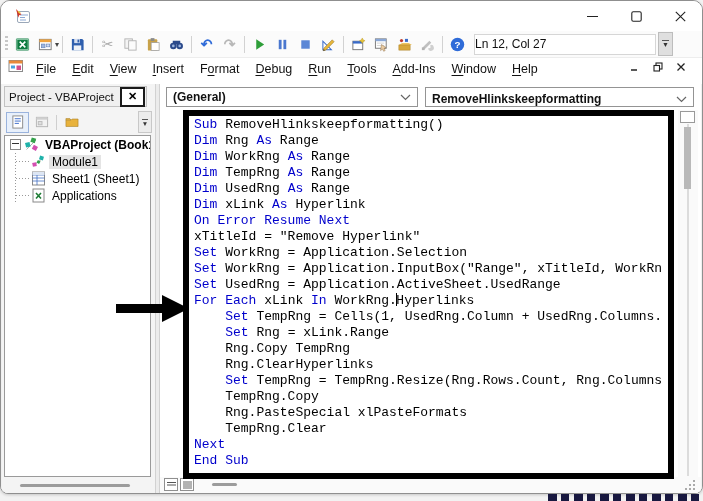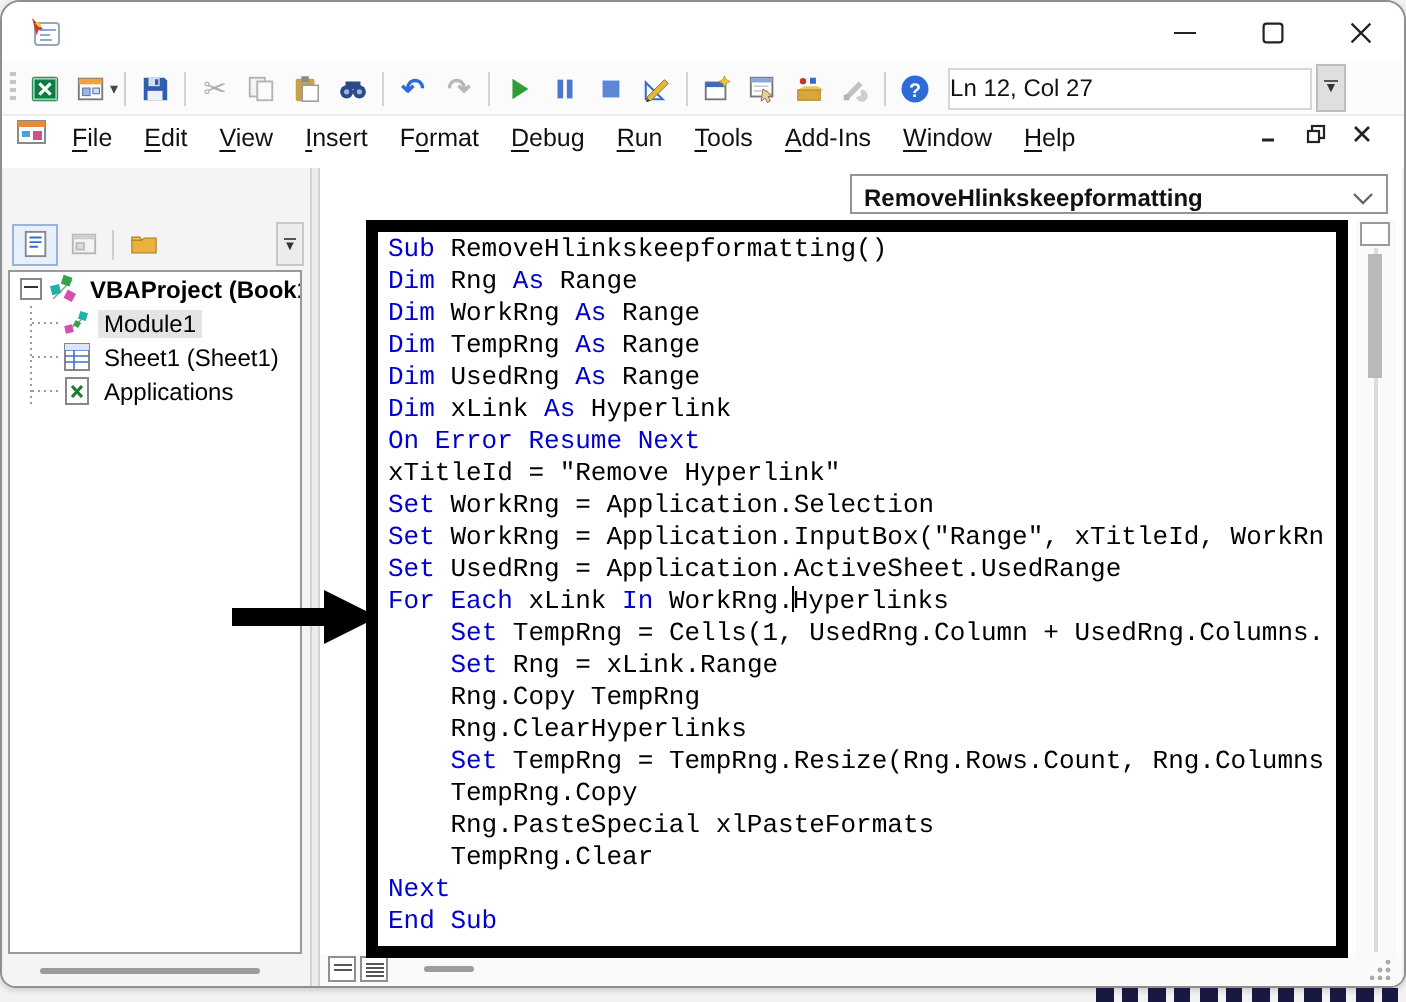--- a/index.html
+++ b/index.html
@@ -375,20 +375,24 @@
         <svg viewBox="0 0 10 10">
             <path d="M1.5 1.5l7 7M8.5 1.5l-7 7" stroke="#222" stroke-width="1.3"></path>
           </svg>
       </span>
     </span>
   </div>
 
   <div class="main">
 
     <div class="project-panel">
+      <div class="pp-header">
+        <span class="pp-title">Project - VBAProject</span>
+        <span class="pp-close">✕</span>
+      </div>
       <div class="pp-toolbar">
         <span class="pp-tb-btn active">
           <svg viewBox="0 0 15 15">
               <rect x="2" y="1" width="10.5" height="13" fill="#fff" stroke="#888"></rect>
               <path d="M4 4h6.5M4 6.5h6.5M4 9h4.5" stroke="#3a6bc9" stroke-width="1"></path>
             </svg>
         </span>
         <span class="pp-tb-btn disabled">
           <svg viewBox="0 0 15 15">
               <rect x="1.5" y="2.5" width="12" height="10" fill="#f2f2f2" stroke="#b5b5b5"></rect>
@@ -449,20 +453,28 @@
           </div>
         </div>
       <div class="pp-hscroll">
         <div class="pp-hthumb"></div>
       </div>
     </div>
 
     <div class="splitter"></div>
 
     <div class="code-window">
+      <div class="dropdown dd-object">
+        <span>(General)</span>
+        <span class="chev">
+          <svg viewBox="0 0 11 7">
+              <path d="M1 1l4.5 4.5L10 1" fill="none" stroke="#666" stroke-width="1.2"></path>
+            </svg>
+        </span>
+      </div>
       <div class="dropdown dd-procedure">
         <span>RemoveHlinkskeepformatting</span>
         <span class="chev">
           <svg viewBox="0 0 11 7">
               <path d="M1 1l4.5 4.5L10 1" fill="none" stroke="#666" stroke-width="1.2"></path>
             </svg>
         </span>
       </div>
 
       <div class="code-area" id="code-area"><div class="code-line"><span class="kw">Sub</span><span> RemoveHlinkskeepformatting()</span></div><div class="code-line"><span class="kw">Dim</span><span> Rng </span><span class="kw">As</span><span> Range</span></div><div class="code-line"><span class="kw">Dim</span><span> WorkRng </span><span class="kw">As</span><span> Range</span></div><div class="code-line"><span class="kw">Dim</span><span> TempRng </span><span class="kw">As</span><span> Range</span></div><div class="code-line"><span class="kw">Dim</span><span> UsedRng </span><span class="kw">As</span><span> Range</span></div><div class="code-line"><span class="kw">Dim</span><span> xLink </span><span class="kw">As</span><span> Hyperlink</span></div><div class="code-line"><span class="kw">On Error Resume Next</span></div><div class="code-line"><span>xTitleId = "Remove Hyperlink"</span></div><div class="code-line"><span class="kw">Set</span><span> WorkRng = Application.Selection</span></div><div class="code-line"><span class="kw">Set</span><span> WorkRng = Application.InputBox("Range", xTitleId, WorkRn</span></div><div class="code-line"><span class="kw">Set</span><span> UsedRng = Application.ActiveSheet.UsedRange</span></div><div class="code-line"><span class="kw">For Each</span><span> xLink </span><span class="kw">In</span><span> WorkRng.</span><span class="caret"></span><span>Hyperlinks</span></div><div class="code-line"><span>    </span><span class="kw">Set</span><span> TempRng = Cells(1, UsedRng.Column + UsedRng.Columns.</span></div><div class="code-line"><span>    </span><span class="kw">Set</span><span> Rng = xLink.Range</span></div><div class="code-line"><span>    Rng.Copy TempRng</span></div><div class="code-line"><span>    Rng.ClearHyperlinks</span></div><div class="code-line"><span>    </span><span class="kw">Set</span><span> TempRng = TempRng.Resize(Rng.Rows.Count, Rng.Columns</span></div><div class="code-line"><span>    TempRng.Copy</span></div><div class="code-line"><span>    Rng.PasteSpecial xlPasteFormats</span></div><div class="code-line"><span>    TempRng.Clear</span></div><div class="code-line"><span class="kw">Next</span></div><div class="code-line"><span class="kw">End Sub</span></div></div>

